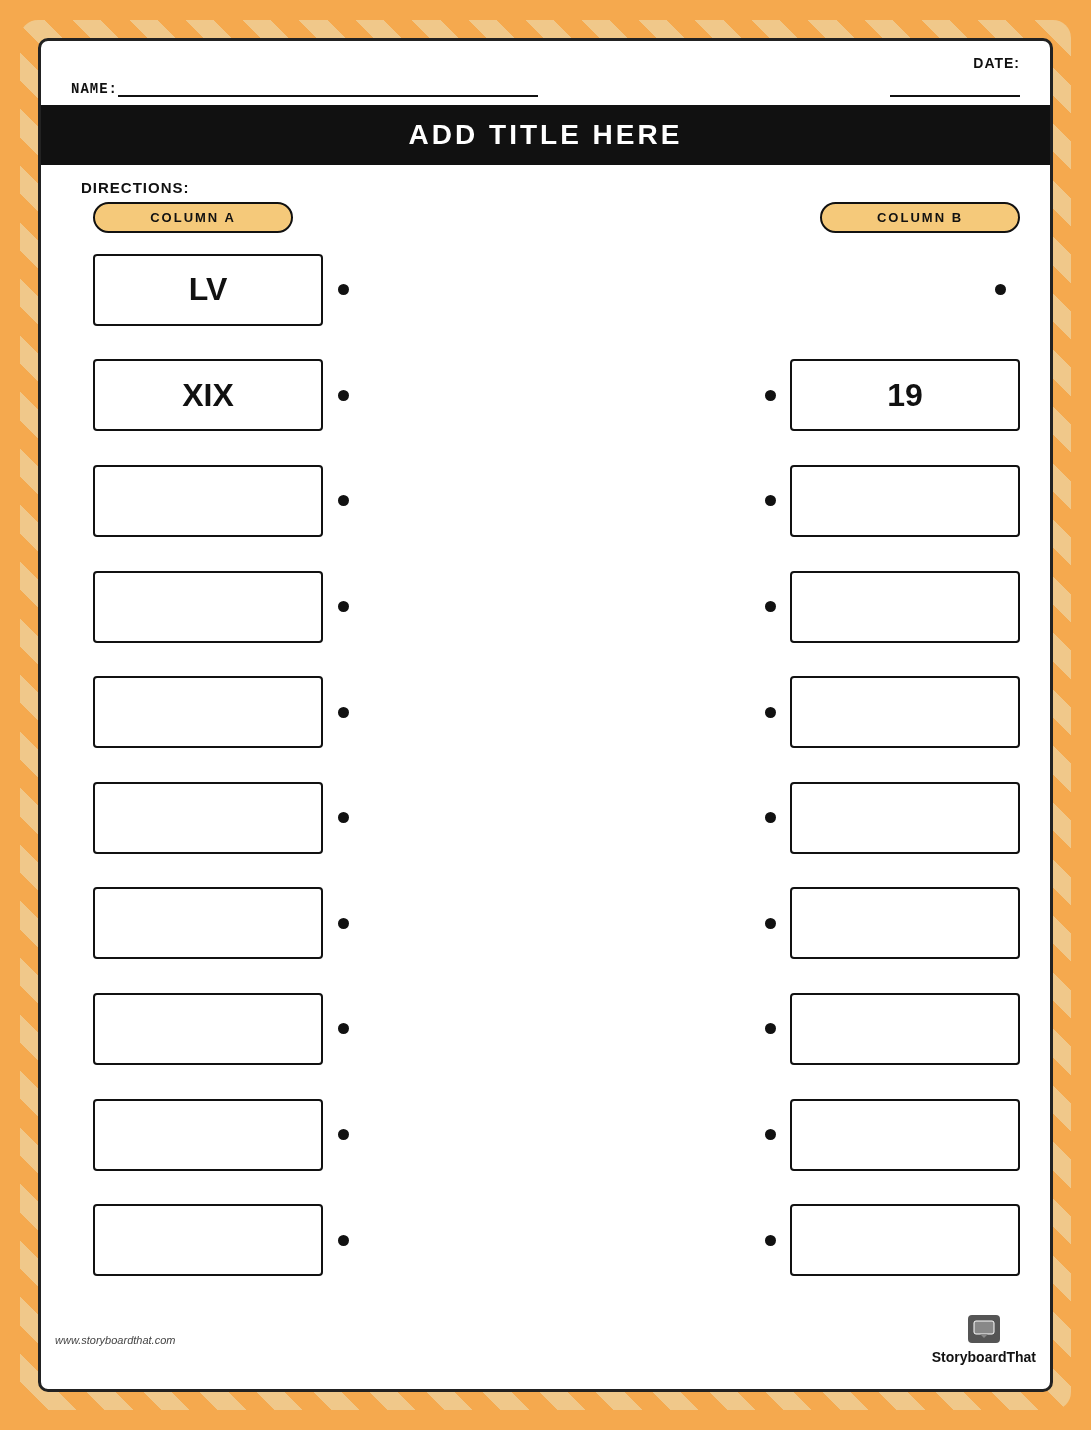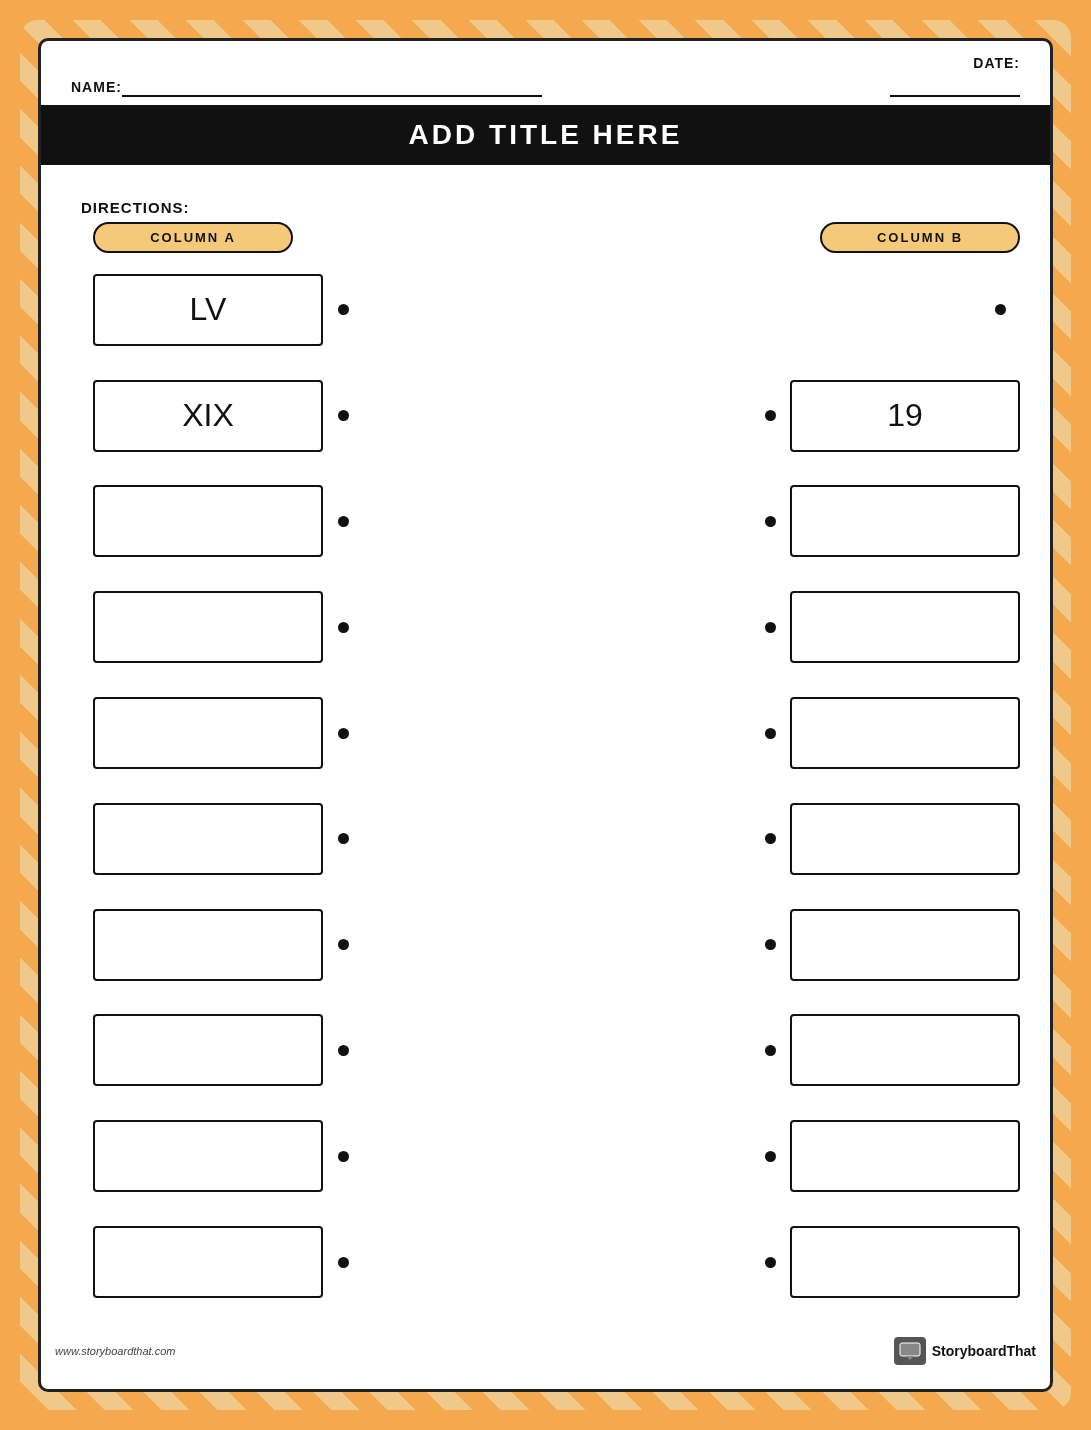--- a/index.html
+++ b/index.html
@@ -46,22 +46,23 @@
     .header-row {
       display: flex;
       justify-content: space-between;
       align-items: flex-end;
       padding: 14px 30px 8px 30px;
       flex-shrink: 0;
     }
 
     .header-name {
       display: flex;
-      align-items: flex-start;
+      align-items: flex-end;
       gap: 0;
+      font-family: Liberation Mono, monospace;
     }
 
     .header-label {
       font-size: 14px;
       font-weight: bold;
       letter-spacing: 1px;
       color: #111;
     }
 
     .header-line {
@@ -98,21 +99,20 @@
     }
 
     
     .directions-row {
       padding: 14px 30px 6px 40px;
       font-size: 15px;
       font-weight: bold;
       letter-spacing: 1px;
       color: #111;
       flex-shrink: 0;
-      margin-top: 20px;
     }
 
     
     .main-content {
       flex: 1;
       padding: 0 30px 10px 40px;
       display: flex;
       flex-direction: column;
       margin-left: 12px;
     }
@@ -158,21 +158,21 @@
 
     .match-box {
       width: 230px;
       height: 72px;
       border: 2.5px solid #111;
       border-radius: 4px;
       display: flex;
       align-items: center;
       justify-content: center;
       font-size: 32px;
-      font-weight: normal;
+      font-weight: bold;
       color: #111;
       background: #fff;
     }
 
     .bullet-area {
       display: flex;
       align-items: center;
       justify-content: center;
       width: 40px;
     }
@@ -203,20 +203,21 @@
       font-style: italic;
     }
 
     .footer-brand {
       display: flex;
       align-items: center;
       gap: 6px;
       font-size: 14px;
       font-weight: bold;
       color: #111;
+      flex-direction: column;
     }
 
     .brand-icon {
       width: 32px;
       height: 28px;
       background: #555;
       border-radius: 4px;
       display: flex;
       align-items: center;
       justify-content: center;

